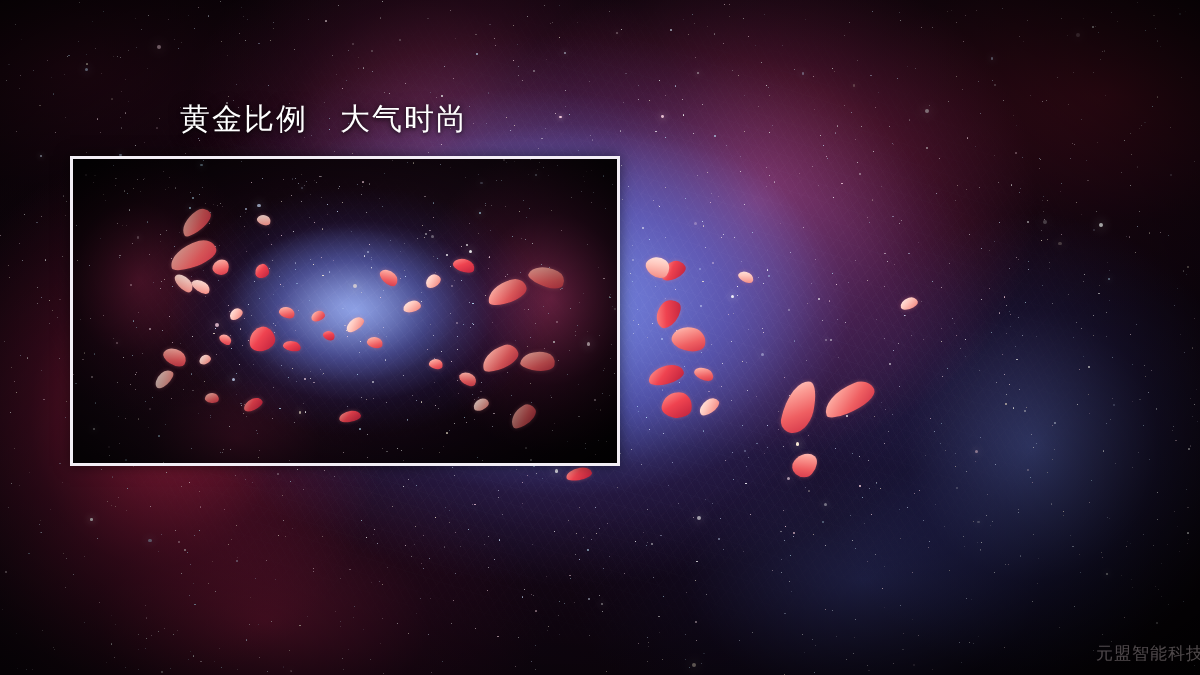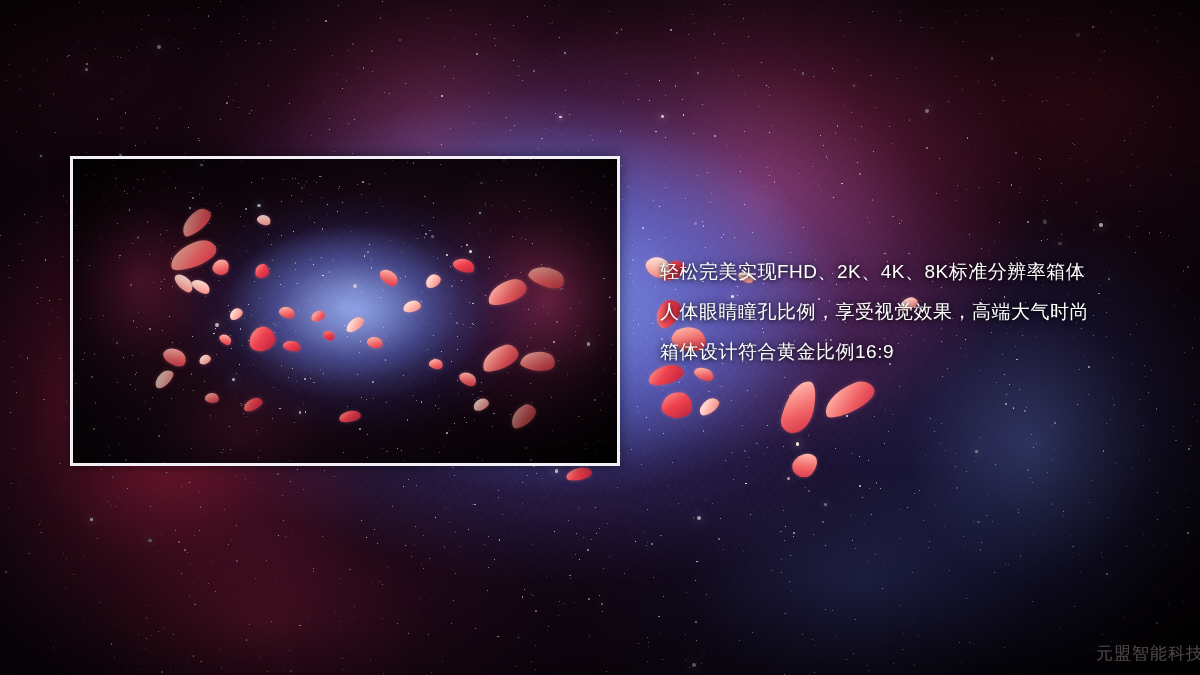--- a/index.html
+++ b/index.html
@@ -2210,22 +2210,18 @@
     <div class="petal pale" style="left:400px;top:240px;width:16px;height:11px;transform:rotate(-22deg);"></div>
     <div class="petal" style="left:356px;top:200px;width:14px;height:10px;transform:rotate(16deg);"></div>
     <div class="petal deep" style="left:266px;top:252px;width:22px;height:11px;transform:rotate(-8deg);"></div>
     <div class="petal curl" style="left:436px;top:248px;width:28px;height:18px;transform:rotate(-30deg);"></div>
     <div class="petal pale" style="left:184px;top:56px;width:14px;height:10px;transform:rotate(24deg);"></div>
     <div class="petal curl" style="left:106px;top:54px;width:34px;height:18px;transform:rotate(-34deg);"></div>
 
     <div class="frame-vig"></div>
   </div>
 
+  <div class="title">黄金比例　大气时尚</div>
 
-  <div class="body-text">
-    <div class="body-line">轻松完美实现FHD、2K、4K、8K标准分辨率箱体</div>
-    <div class="body-line">人体眼睛瞳孔比例，享受视觉效果，高端大气时尚</div>
-    <div class="body-line">箱体设计符合黄金比例16:9</div>
-  </div>
 
   <div class="watermark">元盟智能科技</div>
 
 </div>
 
 </body></html>

